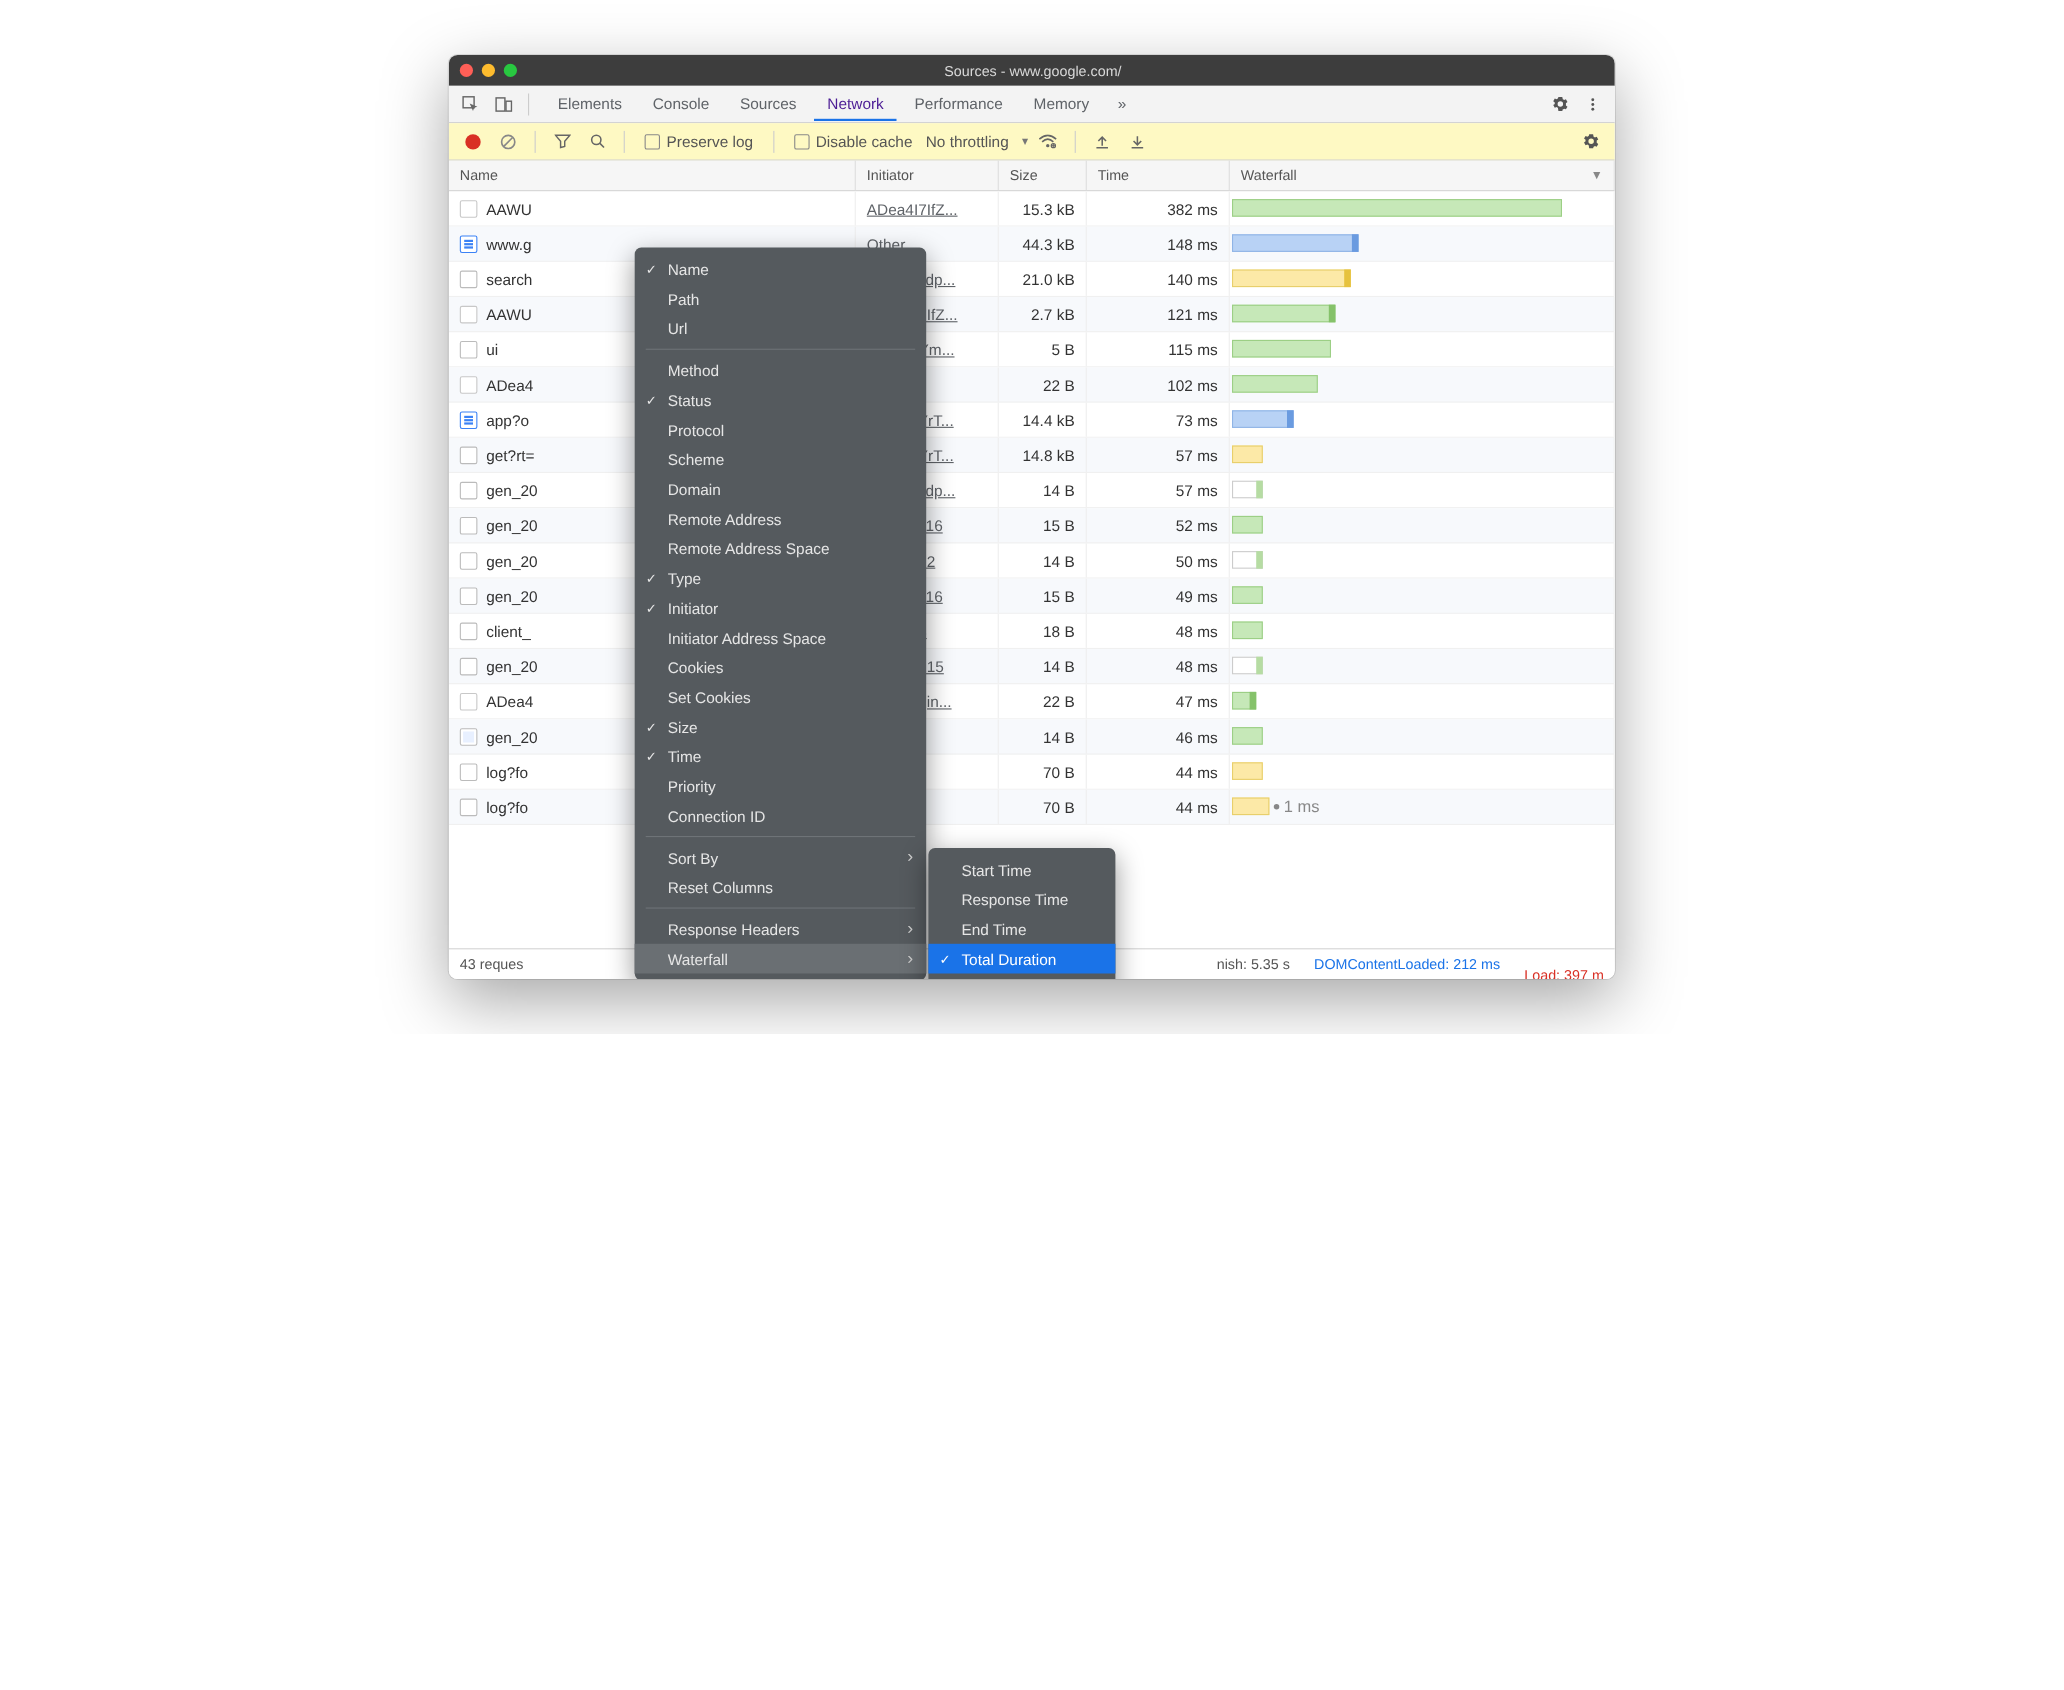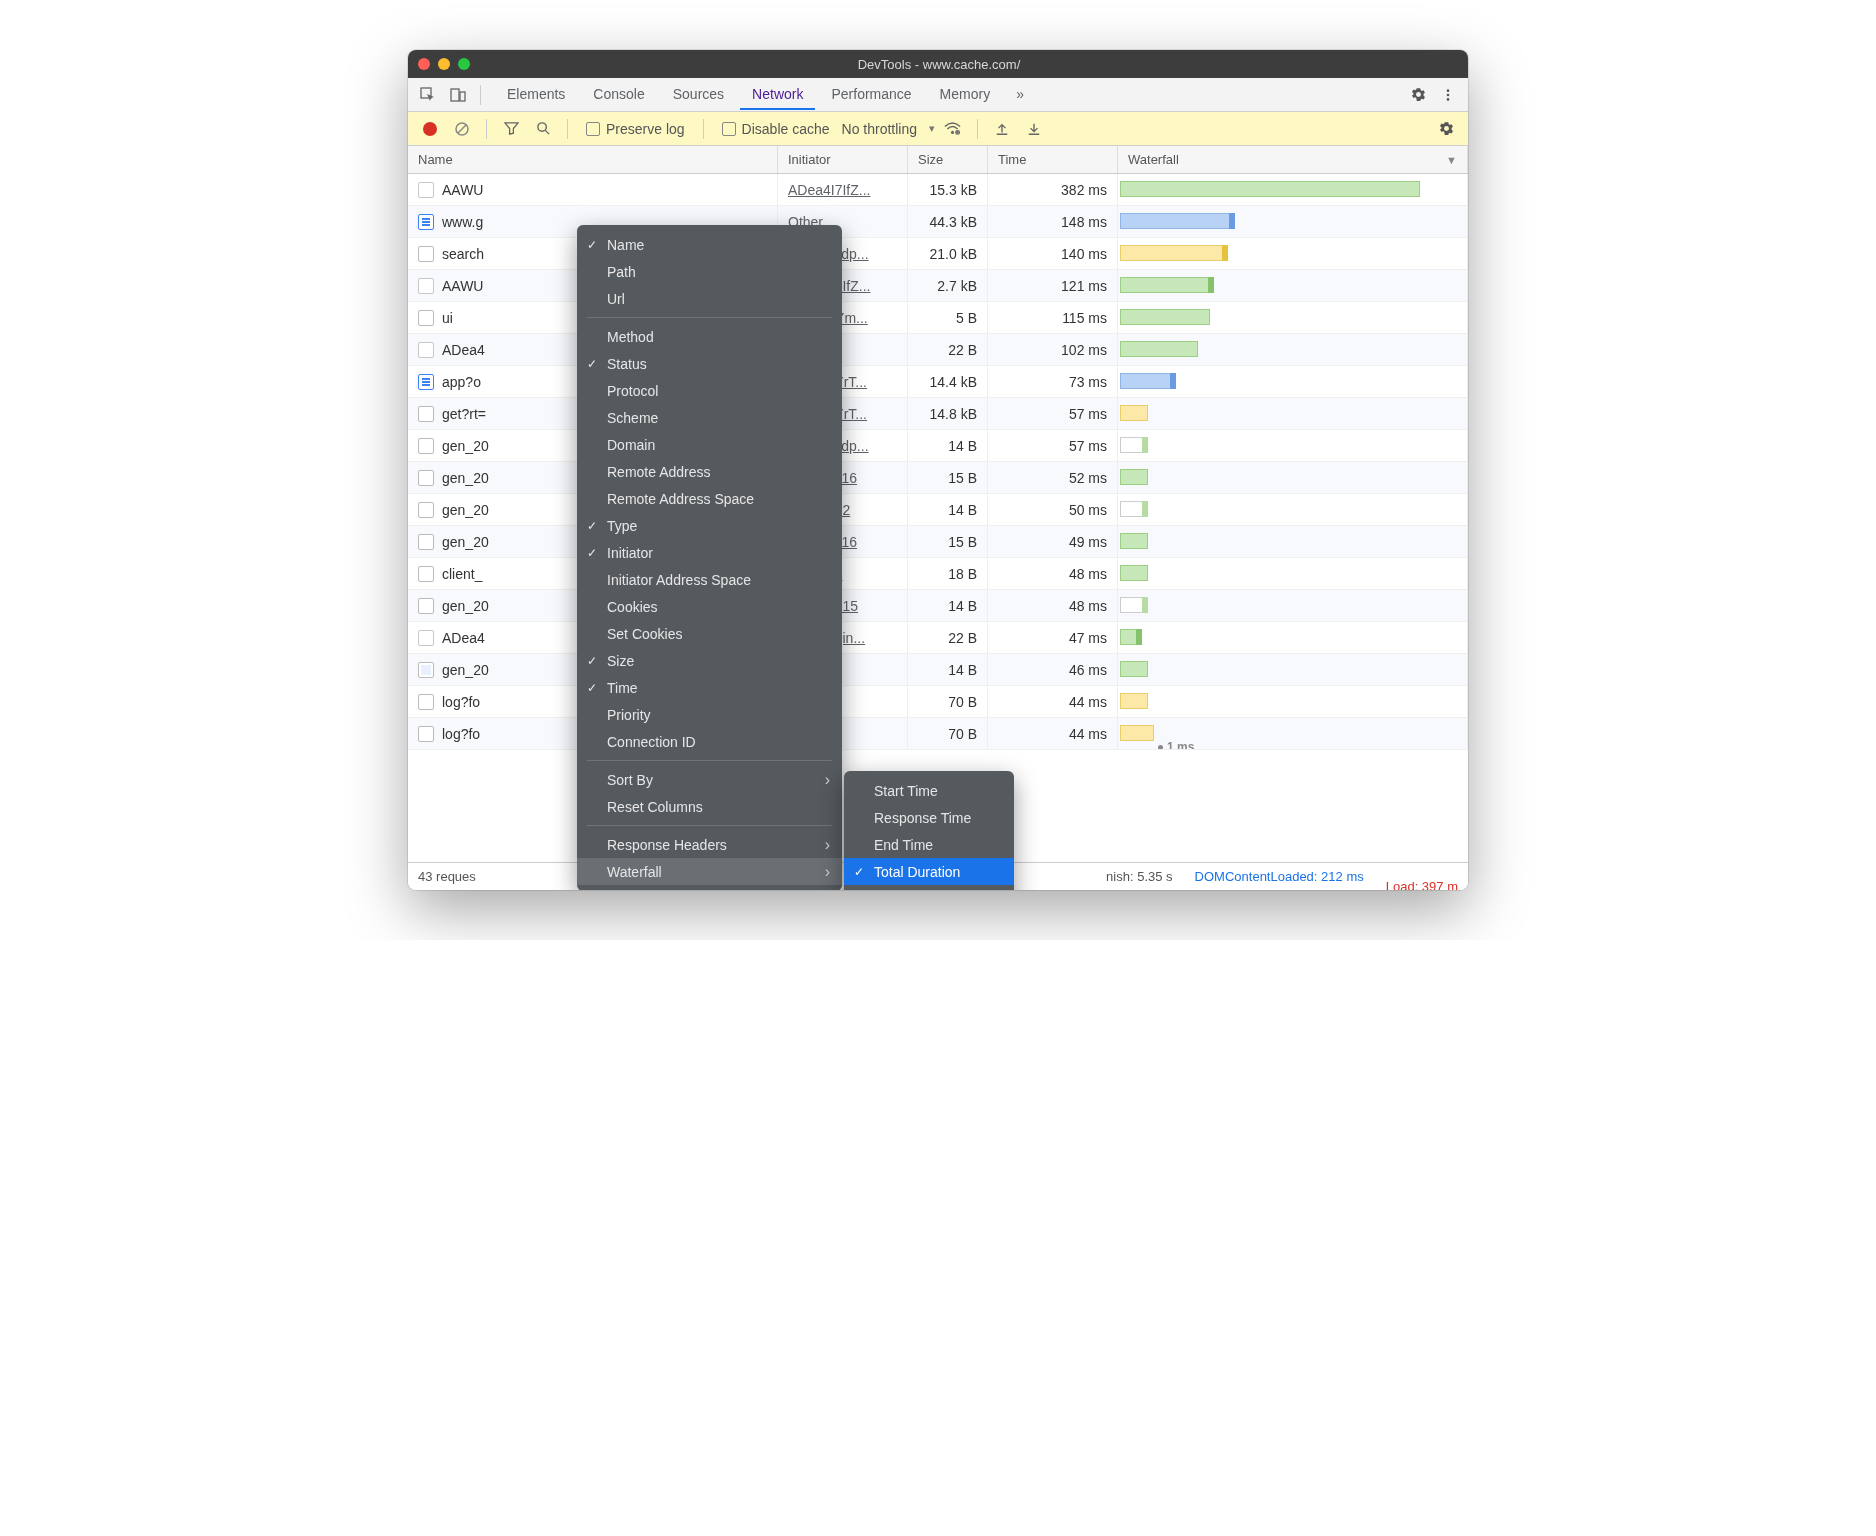--- a/index.html
+++ b/index.html
@@ -91,21 +91,21 @@
   .fileicon.img { border-color:#c8c8c8; }
   .fileicon.js::before { content:""; position:absolute; inset:2px; background:#e8f0ff; }
   .fileicon.doc { border-color:#3b82f6; }
   .fileicon.doc::before { content:""; position:absolute; left:3px; right:3px; top:3px; height:2px; background:#3b82f6; box-shadow:0 3px 0 #3b82f6, 0 6px 0 #3b82f6; }
   .bar { position:absolute; top:7px; height:16px; border:1px solid rgba(0,0,0,0.15); }
   .bar.green { background:#c6e8b8; border-color:#9ccf85; }
   .bar.blue  { background:#b8d2f5; border-color:#8fb4e6; }
   .bar.yellow{ background:#fce9a7; border-color:#e8cf6b; }
   .bar.white { background:#fff; border-color:#ccc; }
   .bar .accent { position:absolute; right:-1px; top:-1px; bottom:-1px; width:6px; }
-  .wf-label { position:absolute; left:0; top:22px; font-size:12px; color:#888; transform:translateX(0); display:flex; align-items:center; gap:4px;font-weight:bold;}
+  .wf-label { position:absolute; left:0; top:7px; font-size:15px; color:#888; transform:translateX(0); display:flex; align-items:center; gap:4px;}
   .wf-dot { width:5px; height:5px; background:#888; border-radius:50%; }
 
   
   .statusbar {
     height:28px; border-top:1px solid #ccc; background:#fff;
     display:flex; align-items:center; font-size:13px; padding:0 10px;
     gap: 22px; color:#555;
   }
   .domlabel { color:#1a73e8; }
   .loadlabel { color:#d93025;margin-top:20px; }
@@ -140,21 +140,21 @@
 <body>
 
 <div class="window">
 
   <div class="titlebar">
     <div class="traffic">
       <span class="tl-close"></span>
       <span class="tl-min"></span>
       <span class="tl-max"></span>
     </div>
-    <div class="titlebar-title">DevTools - www.cache.com/</div>
+    <div class="titlebar-title">Sources - www.google.com/</div>
   </div>
 
   <div class="tabbar">
     <div class="iconbtn">
       <svg width="16" height="16" viewBox="0 0 16 16">
           <rect x="1" y="1" width="10" height="10" fill="none" stroke="#666" stroke-width="1.3"></rect>
           <path d="M7 7 L14 10 L11 11 L10 14 Z" fill="#666"></path>
         </svg>
     </div>
     <div class="iconbtn">

